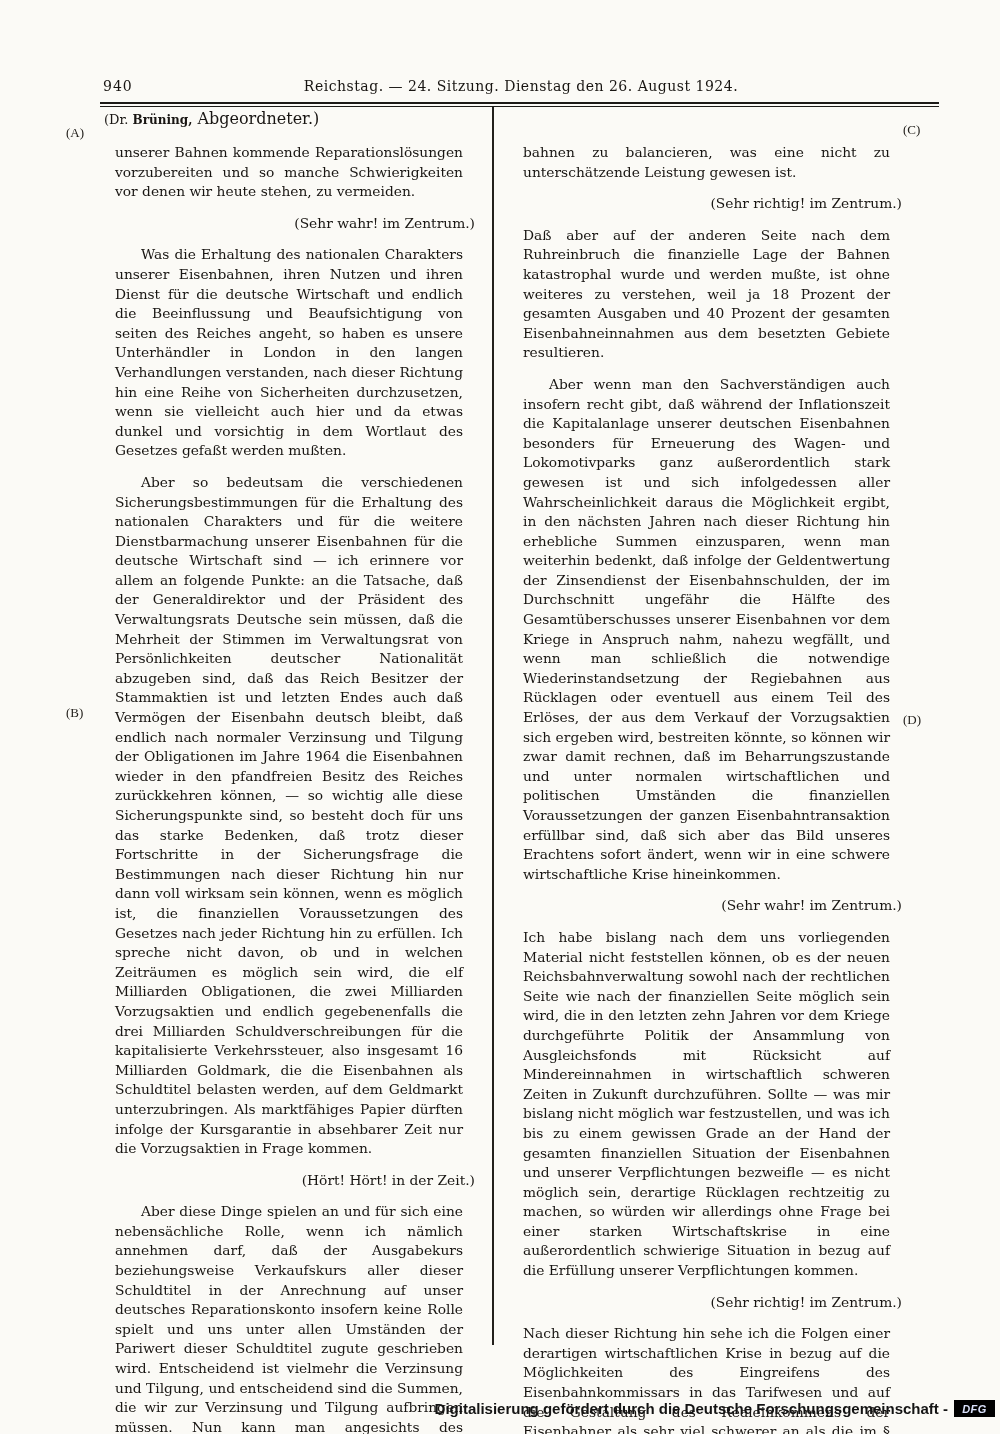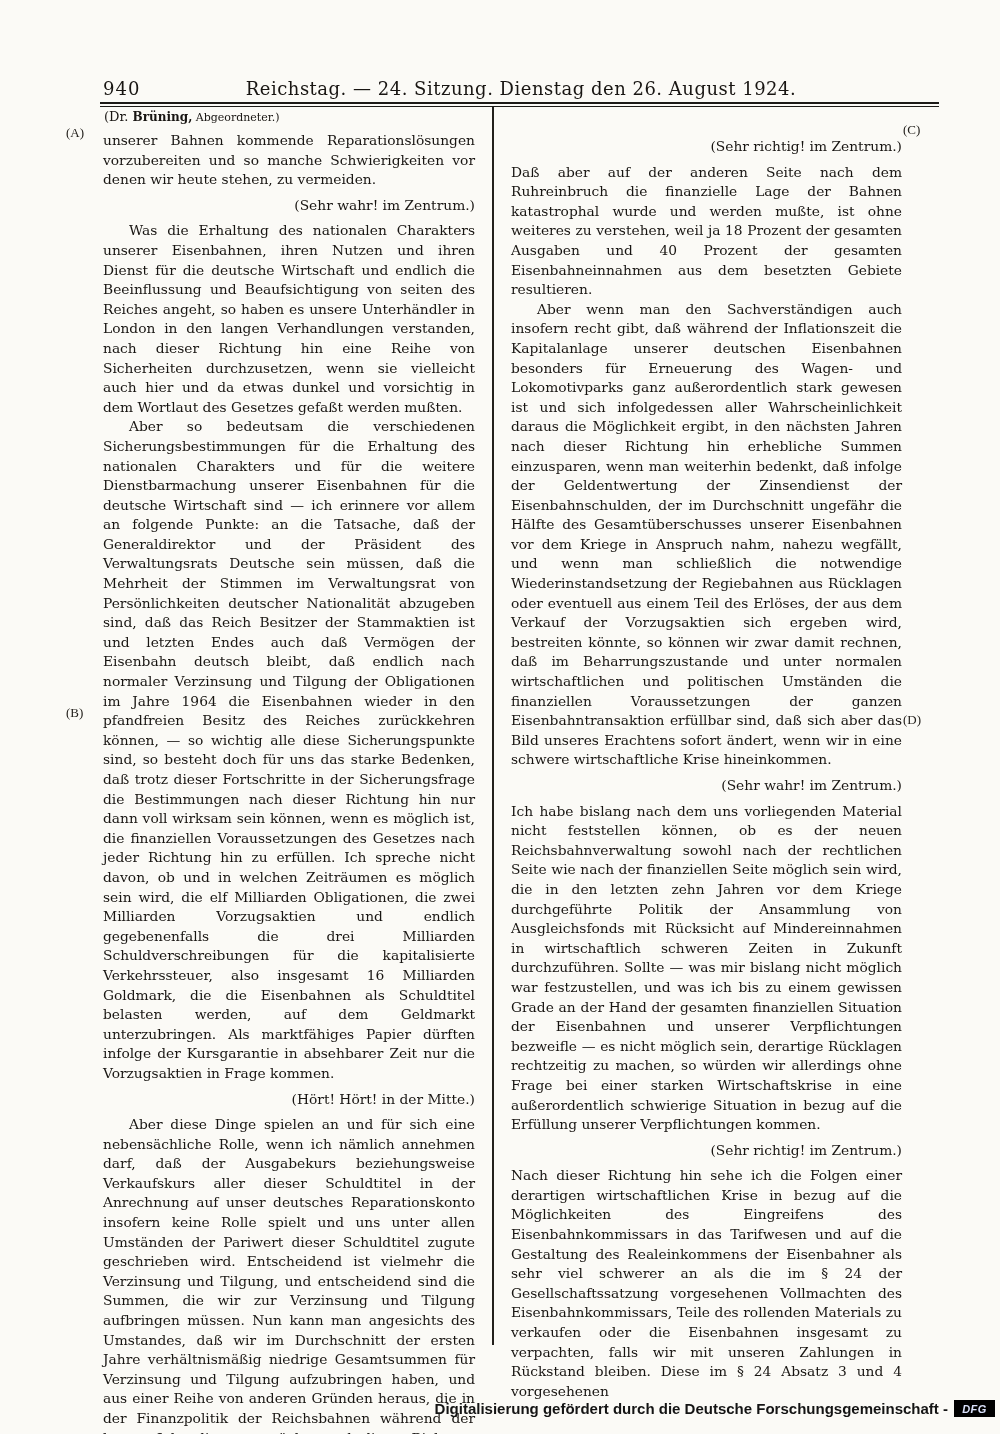--- a/index.html
+++ b/index.html
@@ -9,49 +9,49 @@
     height: 1434px;
     margin: 0 auto;
     background: #fbfaf6;
     color: #181512;
     font-family: "DejaVu Serif", "Liberation Serif", serif;
     overflow: hidden;
   }
   .header-row {
     position: absolute;
     top: 78px; left: 103px; width: 836px;
-    font-size: 18px;
+    font-size: 14px;
   }
   .page-number { position: absolute; left: 0; top: 0; letter-spacing: 1px; }
   .header-title { text-align: center; letter-spacing: 0.5px; }
   .header-rule {
     position: absolute;
     top: 102px; left: 100px; width: 839px; height: 2px;
     border-top: 2px solid #1c1a17;
     border-bottom: 1px solid #1c1a17;
   }
   .speaker-line {
     position: absolute;
     top: 109px; left: 104px;
     font-size: 13px;
   }
   .speaker-name { font-weight: bold; font-size: 12px; }
-  .speaker-suffix { font-size: 11px; }
+  .speaker-suffix { font-size: 16px; }
   .column {
     position: absolute;
     top: 131px;
     text-align: justify;
     font-size: 13.8px;
     line-height: 19.6px;
     hyphens: auto;
     -webkit-hyphens: auto;
   }
   .column-left  { left: 103px; width: 372px; }
   .column-right { left: 511px; width: 391px; }
-  .para { margin: 0; }
+  .para { margin: 12px; }
   .indent { text-indent: 26px; }
   .flush { text-indent: 0; }
   .interjection { text-align: right; text-indent: 0; margin: 6px 0; }
   .column-divider {
     position: absolute;
     top: 107px; left: 492px;
     width: 1.5px; height: 1238px;
     background: #23201c;
   }
   .margin-marker {
@@ -104,27 +104,28 @@
   <span class="margin-marker marker-a">(A)</span>
   <span class="margin-marker marker-b">(B)</span>
   <span class="margin-marker marker-c">(C)</span>
   <span class="margin-marker marker-d">(D)</span>
 
   <div class="column column-left">
       <p class="para flush">unserer Bahnen kommende Reparationslösungen vorzubereiten und so manche Schwierigkeiten vor denen wir heute stehen, zu vermeiden.</p>
       <p class="para interjection">(Sehr wahr! im Zentrum.)</p>
       <p class="para indent">Was die Erhaltung des nationalen Charakters unserer Eisenbahnen, ihren Nutzen und ihren Dienst für die deutsche Wirtschaft und endlich die Beeinflussung und Beaufsichtigung von seiten des Reiches angeht, so haben es unsere Unterhändler in London in den langen Verhandlungen verstanden, nach dieser Richtung hin eine Reihe von Sicherheiten durchzusetzen, wenn sie vielleicht auch hier und da etwas dunkel und vorsichtig in dem Wortlaut des Gesetzes gefaßt werden mußten.</p>
       <p class="para indent">Aber so bedeutsam die verschiedenen Sicherungsbestimmungen für die Erhaltung des nationalen Charakters und für die weitere Dienstbarmachung unserer Eisenbahnen für die deutsche Wirtschaft sind — ich erinnere vor allem an folgende Punkte: an die Tatsache, daß der Generaldirektor und der Präsident des Verwaltungsrats Deutsche sein müssen, daß die Mehrheit der Stimmen im Verwaltungsrat von Persönlichkeiten deutscher Nationalität abzugeben sind, daß das Reich Besitzer der Stammaktien ist und letzten Endes auch daß Vermögen der Eisenbahn deutsch bleibt, daß endlich nach normaler Verzinsung und Tilgung der Obligationen im Jahre 1964 die Eisenbahnen wieder in den pfandfreien Besitz des Reiches zurückkehren können, — so wichtig alle diese Sicherungspunkte sind, so besteht doch für uns das starke Bedenken, daß trotz dieser Fortschritte in der Sicherungsfrage die Bestimmungen nach dieser Richtung hin nur dann voll wirksam sein können, wenn es möglich ist, die finanziellen Voraussetzungen des Gesetzes nach jeder Richtung hin zu erfüllen. Ich spreche nicht davon, ob und in welchen Zeiträumen es möglich sein wird, die elf Milliarden Obligationen, die zwei Milliarden Vorzugsaktien und endlich gegebenenfalls die drei Milliarden Schuldverschreibungen für die kapitalisierte Verkehrssteuer, also insgesamt 16 Milliarden Goldmark, die die Eisenbahnen als Schuldtitel belasten werden, auf dem Geldmarkt unterzubringen. Als marktfähiges Papier dürften infolge der Kursgarantie in absehbarer Zeit nur die Vorzugsaktien in Frage kommen.</p>
-      <p class="para interjection">(Hört! Hört! in der Mitte.)</p>
+      <p class="para interjection">(Hört! Hört! in der Zeit.)</p>
       <p class="para indent">Aber diese Dinge spielen an und für sich eine nebensächliche Rolle, wenn ich nämlich annehmen darf, daß der Ausgabekurs beziehungsweise Verkaufskurs aller dieser Schuldtitel in der Anrechnung auf unser deutsches Reparationskonto insofern keine Rolle spielt und uns unter allen Umständen der Pariwert dieser Schuldtitel zugute geschrieben wird. Entscheidend ist vielmehr die Verzinsung und Tilgung, und entscheidend sind die Summen, die wir zur Verzinsung und Tilgung aufbringen müssen. Nun kann man angesichts des Umstandes, daß wir im Durchschnitt der ersten Jahre verhältnismäßig niedrige Gesamtsummen für Verzinsung und Tilgung aufzubringen haben, und aus einer Reihe von anderen Gründen heraus, die in der Finanzpolitik der Reichsbahnen während der letzten Jahre liegen, zunächst nach dieser Richtung hin einen gewissen Optimismus hegen. Die schwierige finanzielle Lage, in der im vergangenen Jahre und zum Teil noch jetzt unsere Eisenbahnen sind, rührt ja im wesentlichen vom Ruhreinbruch her. Denn im Jahre 1922 war es trotz aller Schwierigkeiten der Inflationszeit möglich gewesen, den Etat unserer Eisen-</p>
     </div>
 
   <div class="column-divider"></div>
 
   <div class="column column-right">
+      <p class="para flush">bahnen zu balancieren, was eine nicht zu unterschätzende Leistung gewesen ist.</p>
       <p class="para interjection">(Sehr richtig! im Zentrum.)</p>
       <p class="para flush">Daß aber auf der anderen Seite nach dem Ruhreinbruch die finanzielle Lage der Bahnen katastrophal wurde und werden mußte, ist ohne weiteres zu verstehen, weil ja 18 Prozent der gesamten Ausgaben und 40 Prozent der gesamten Eisenbahneinnahmen aus dem besetzten Gebiete resultieren.</p>
       <p class="para indent">Aber wenn man den Sachverständigen auch insofern recht gibt, daß während der Inflationszeit die Kapitalanlage unserer deutschen Eisenbahnen besonders für Erneuerung des Wagen- und Lokomotivparks ganz außerordentlich stark gewesen ist und sich infolgedessen aller Wahrscheinlichkeit daraus die Möglichkeit ergibt, in den nächsten Jahren nach dieser Richtung hin erhebliche Summen einzusparen, wenn man weiterhin bedenkt, daß infolge der Geldentwertung der Zinsendienst der Eisenbahnschulden, der im Durchschnitt ungefähr die Hälfte des Gesamtüberschusses unserer Eisenbahnen vor dem Kriege in Anspruch nahm, nahezu wegfällt, und wenn man schließlich die notwendige Wiederinstandsetzung der Regiebahnen aus Rücklagen oder eventuell aus einem Teil des Erlöses, der aus dem Verkauf der Vorzugsaktien sich ergeben wird, bestreiten könnte, so können wir zwar damit rechnen, daß im Beharrungszustande und unter normalen wirtschaftlichen und politischen Umständen die finanziellen Voraussetzungen der ganzen Eisenbahntransaktion erfüllbar sind, daß sich aber das Bild unseres Erachtens sofort ändert, wenn wir in eine schwere wirtschaftliche Krise hineinkommen.</p>
       <p class="para interjection">(Sehr wahr! im Zentrum.)</p>
       <p class="para flush">Ich habe bislang nach dem uns vorliegenden Material nicht feststellen können, ob es der neuen Reichsbahnverwaltung sowohl nach der rechtlichen Seite wie nach der finanziellen Seite möglich sein wird, die in den letzten zehn Jahren vor dem Kriege durchgeführte Politik der Ansammlung von Ausgleichsfonds mit Rücksicht auf Mindereinnahmen in wirtschaftlich schweren Zeiten in Zukunft durchzuführen. Sollte — was mir bislang nicht möglich war festzustellen, und was ich bis zu einem gewissen Grade an der Hand der gesamten finanziellen Situation der Eisenbahnen und unserer Verpflichtungen bezweifle — es nicht möglich sein, derartige Rücklagen rechtzeitig zu machen, so würden wir allerdings ohne Frage bei einer starken Wirtschaftskrise in eine außerordentlich schwierige Situation in bezug auf die Erfüllung unserer Verpflichtungen kommen.</p>
       <p class="para interjection">(Sehr richtig! im Zentrum.)</p>
       <p class="para flush">Nach dieser Richtung hin sehe ich die Folgen einer derartigen wirtschaftlichen Krise in bezug auf die Möglichkeiten des Eingreifens des Eisenbahnkommissars in das Tarifwesen und auf die Gestaltung des Realeinkommens der Eisenbahner als sehr viel schwerer an als die im § 24 der Gesellschaftssatzung vorgesehenen Vollmachten des Eisenbahnkommissars, Teile des rollenden Materials zu verkaufen oder die Eisenbahnen insgesamt zu verpachten, falls wir mit unseren Zahlungen in Rückstand bleiben. Diese im § 24 Absatz 3 und 4 vorgesehenen</p>
     </div>
 
   <div class="footer">

